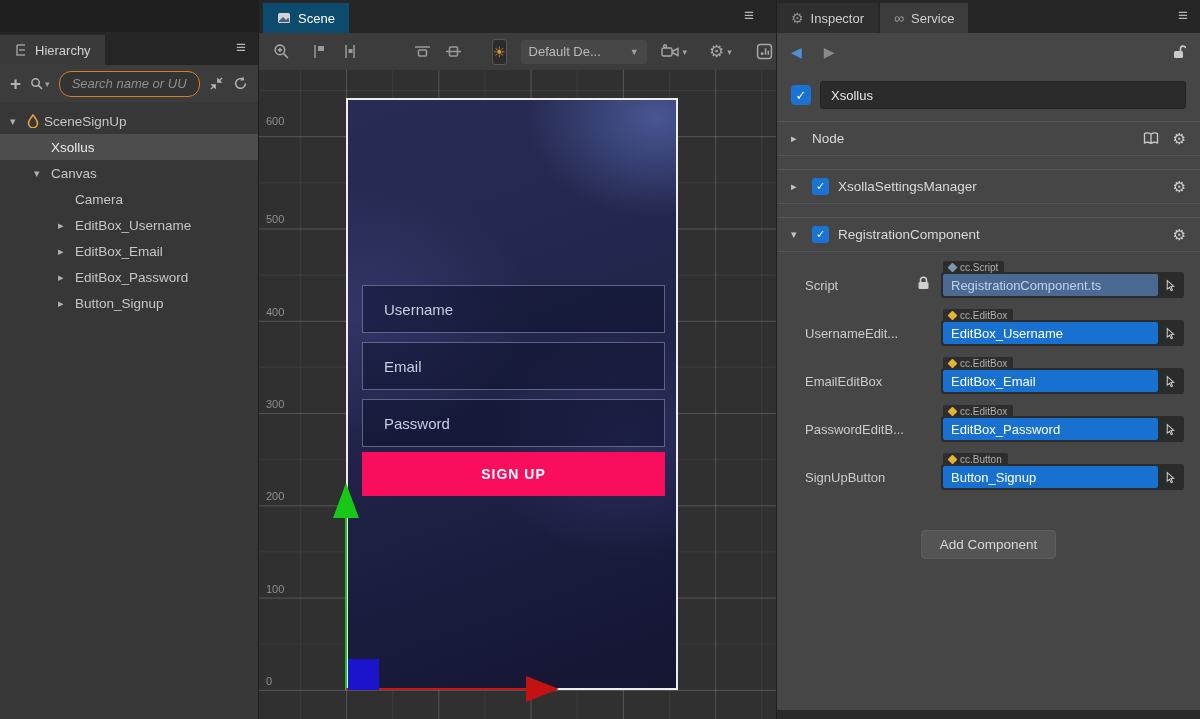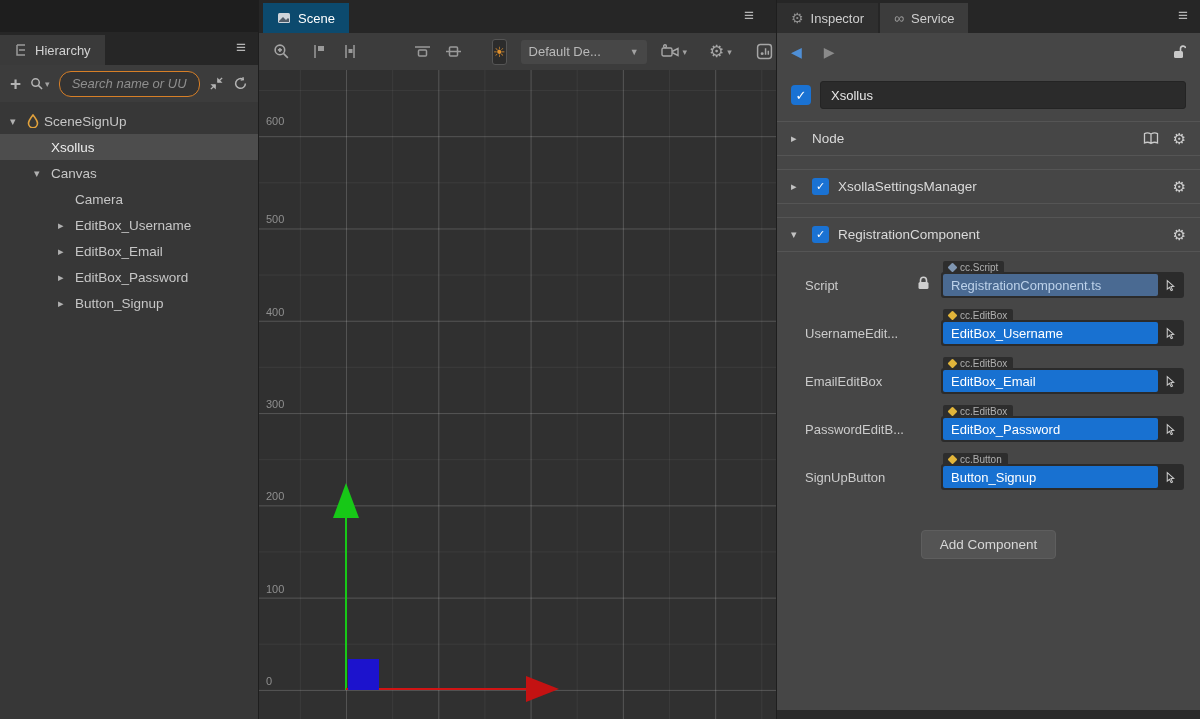--- a/index.html
+++ b/index.html
@@ -269,20 +269,28 @@
       <div id="ruler-labels">
           <div class="ruler-label" style="top: 45px;">600</div>
           <div class="ruler-label" style="top: 143.3px;">500</div>
           <div class="ruler-label" style="top: 235.6px;">400</div>
           <div class="ruler-label" style="top: 327.9px;">300</div>
           <div class="ruler-label" style="top: 420.2px;">200</div>
           <div class="ruler-label" style="top: 512.5px;">100</div>
           <div class="ruler-label" style="top: 604.8px;">0</div>
         </div>
 
+      <div class="scene-canvas">
+        <div id="canvas-fields">
+            <div class="edit-field" style="top: 185px;">Username</div>
+            <div class="edit-field" style="top: 242px;">Email</div>
+            <div class="edit-field" style="top: 299px;">Password</div>
+          </div>
+        <div class="signup-btn" style="top: 352px; background: rgb(251, 13, 93);">SIGN UP</div>
+      </div>
 
       <div class="axis-y"></div>
       <div class="axis-y-head"></div>
       <div class="axis-x"></div>
       <div class="axis-x-head"></div>
       <div class="origin-square"></div>
     </div>
   </div>
 
   <div class="panel" id="inspector">

